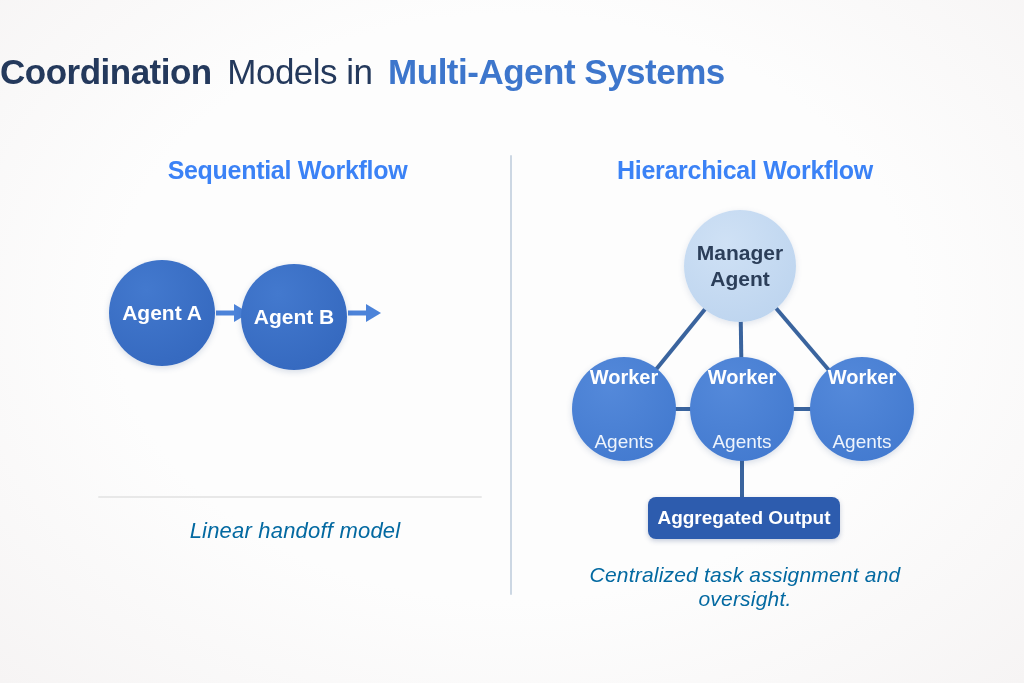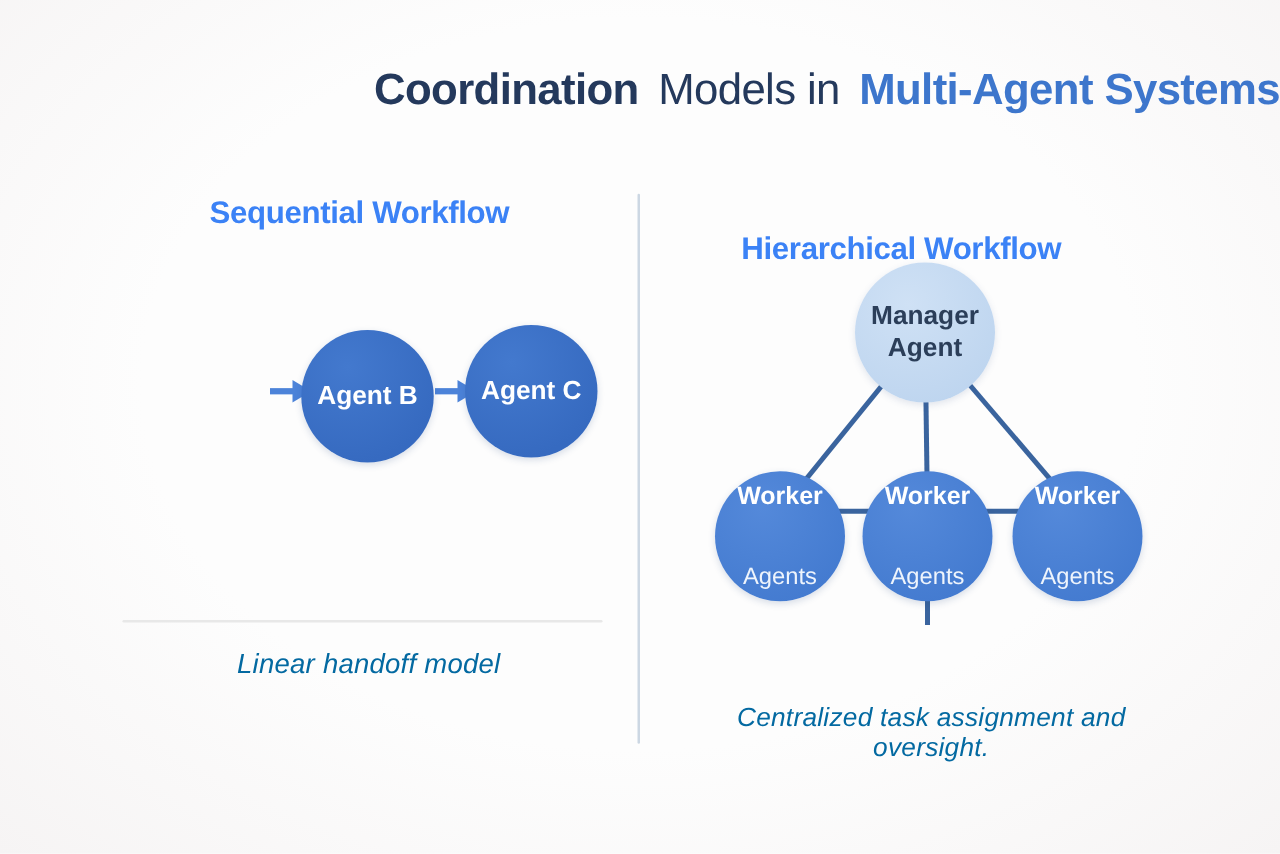--- a/index.html
+++ b/index.html
@@ -7,34 +7,34 @@
     width:1024px;height:683px;
     font-family:"Liberation Sans","DejaVu Sans",sans-serif;
     background:radial-gradient(ellipse at 50% 45%, #fdfdfd 55%, #f6f4f4 100%);
     overflow:hidden;position:relative;
   }
   .stage{position:absolute;inset:0;width:1024px;height:683px;}
 
   
   .main-title{
     position:absolute;top:52px;left:0;width:1024px;
-    text-align:right;font-size:35px;letter-spacing:-0.5px;
+    text-align:left;font-size:35px;letter-spacing:-0.5px;
     color:#24395c;white-space:nowrap;
   }
   .main-title .t-bold{font-weight:700;}
   .main-title .t-mid{font-weight:500;margin:0 0.18em;}
   .main-title .t-blue{font-weight:700;color:#3d76cc;}
 
   
   .col-heading{
     position:absolute;top:156px;text-align:center;
     font-size:25px;font-weight:700;color:#3b82f6;letter-spacing:-0.3px;
   }
   .col-heading.left{left:95px;width:385px;}
-  .col-heading.right{left:521px;width:400px;margin-top:29px;}
+  .col-heading.right{left:545px;width:400px;}
 
   
   .v-divider{
     position:absolute;left:510px;top:155px;width:2px;height:440px;
     background:#ccd7e3;border-radius:1px;
   }
 
   
   svg.connectors{position:absolute;left:0;top:0;z-index:1;pointer-events:none;}
 
@@ -50,21 +50,21 @@
     color:#ffffff;font-weight:700;font-size:21px;
     box-shadow:0 2px 6px rgba(40,70,130,0.18);
   }
   .manager-node{
     width:112px;height:112px;left:684px;top:210px;
     background:radial-gradient(circle at 38% 30%, #cfe1f5 0%, #bed5ef 80%);
     color:#2b3e59;font-weight:700;font-size:21px;
     box-shadow:0 2px 6px rgba(60,90,140,0.15);
   }
   .worker-node{
-    width:104px;height:104px;top:377px;
+    width:104px;height:104px;top:357px;
     background:radial-gradient(circle at 36% 28%, #5489da 0%, #447bd0 78%);
     color:#ffffff;
     box-shadow:0 2px 6px rgba(40,70,130,0.18);
     gap:40px;
   }
   .worker-node .w1{font-weight:700;font-size:20px;}
   .worker-node .w2{font-weight:400;font-size:19px;color:#eef4fc;}
 
   
   .output-box{
@@ -116,25 +116,25 @@
     <span class="t-bold">Coordination</span>
     <span class="t-mid">Models in</span>
     <span class="t-blue">Multi-Agent Systems</span>
   </div>
 
   <div class="col-heading left">Sequential Workflow</div>
   <div class="col-heading right">Hierarchical Workflow</div>
 
   <div class="v-divider"></div>
 
+  <div class="node agent-node" style="left:109px;top:260px;">
+    <span>Agent A</span>
+  </div>
   <div class="node agent-node" style="left:241px;top:264px;">
     <span>Agent B</span>
-  </div>
-  <div class="node agent-node" style="left:372px;top:260px;">
-    <span>Agent C</span>
   </div>
 
   <div class="h-divider"></div>
   <div class="caption left">Linear handoff model</div>
 
   <div class="node manager-node">
     <span>Manager</span>
     <span>Agent</span>
   </div>
 
@@ -144,16 +144,19 @@
   </div>
   <div class="node worker-node" style="left:690px;">
     <span class="w1">Worker</span>
     <span class="w2">Agents</span>
   </div>
   <div class="node worker-node" style="left:810px;">
     <span class="w1">Worker</span>
     <span class="w2">Agents</span>
   </div>
 
+  <div class="output-box">
+    <span>Aggregated Output</span>
+  </div>
 
   <div class="caption right">Centralized task assignment and oversight.</div>
 
 </div>
 
 </body></html>

